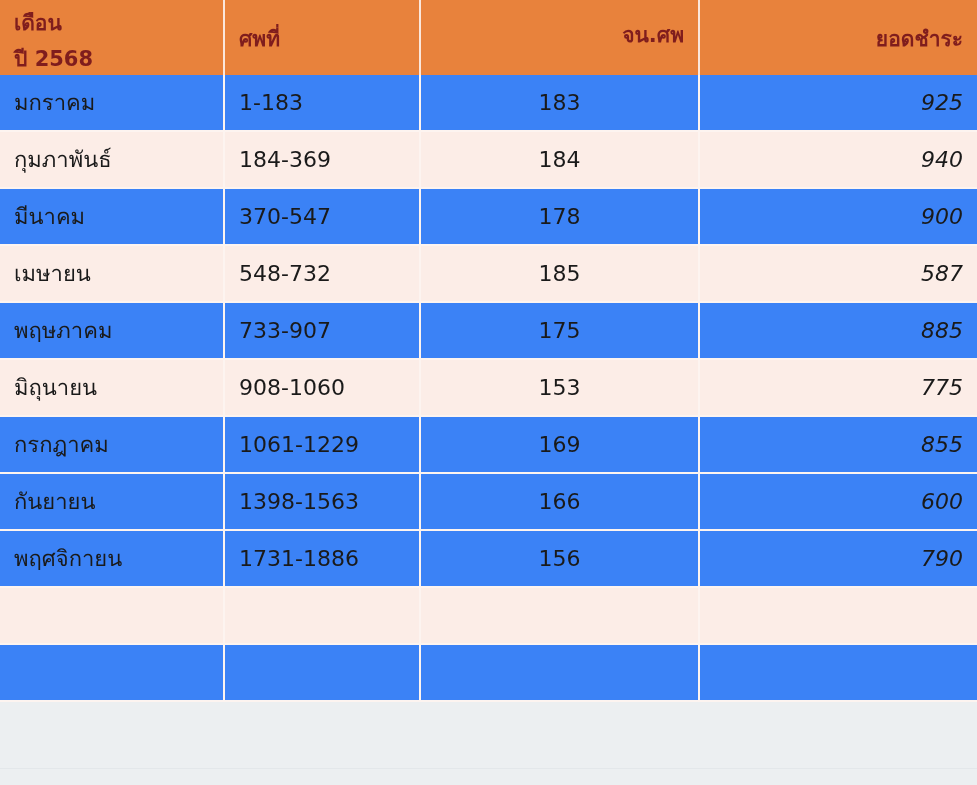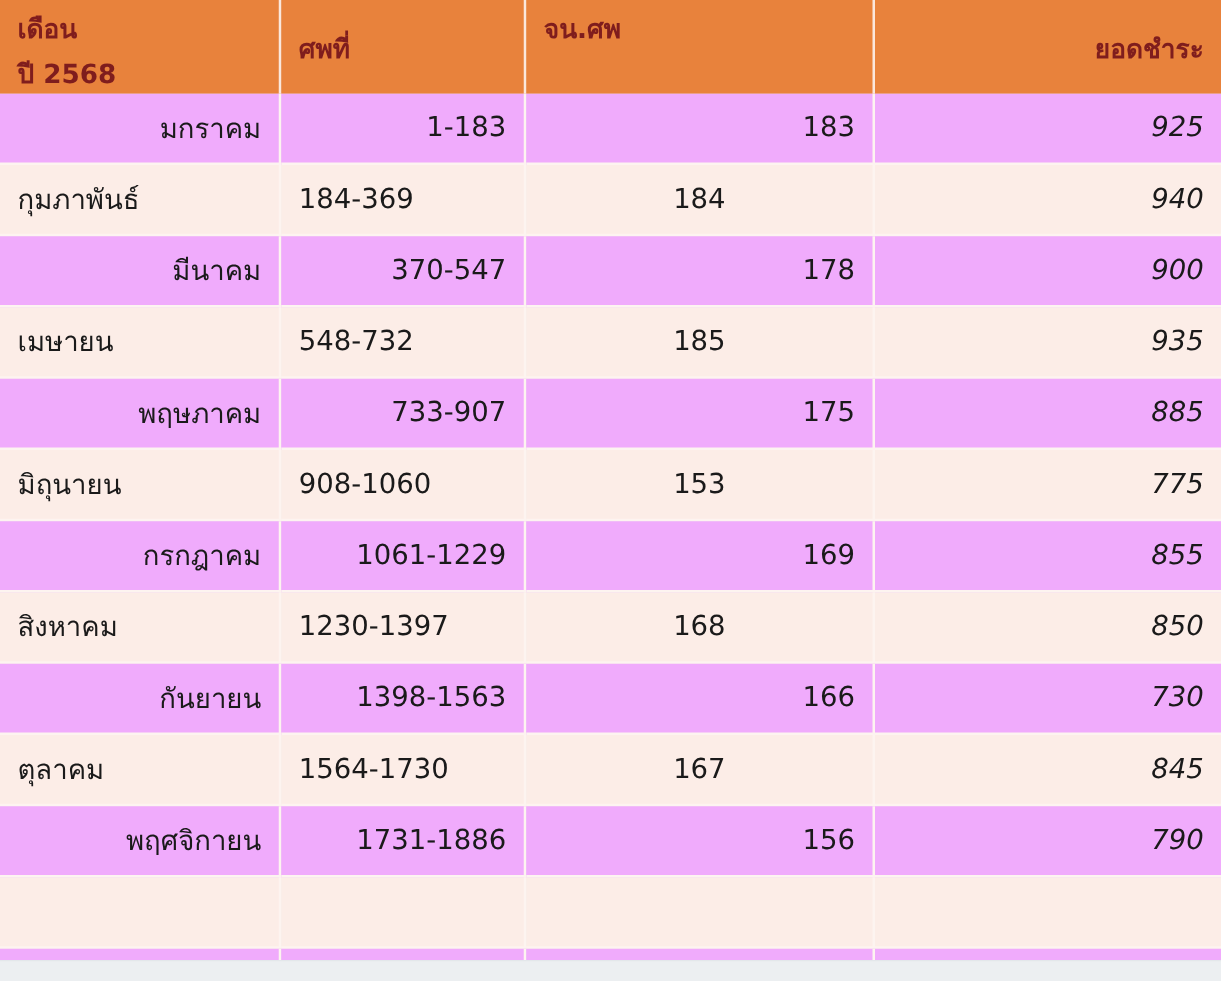--- a/index.html
+++ b/index.html
@@ -46,42 +46,42 @@
     font-weight: 700;
     vertical-align: top;
     border-right: 2px solid #FBE7DC;
     box-sizing: border-box;
     line-height: 1.45;
   }
   thead th:last-child { border-right: none; }
 
   th.h-month { text-align: left; padding-top: 8px; }
   th.h-range { text-align: left; padding-top: 24px; }
-  th.h-count { text-align: left; padding-top: 8px; }
+  th.h-count { text-align: right; padding-top: 20px; }
   th.h-amount { text-align: right; padding-top: 24px; }
 
   th .hline { display: block; white-space: nowrap; }
   th .hline2 { display: block; white-space: nowrap; margin-top: 6px; }
 
   
   tbody td {
     height: 57px;
     padding: 0 14px;
     font-size: 22px;
     color: #1A1A1A;
     vertical-align: middle;
     border-right: 2px solid #FDF4F0;
     border-bottom: 2px solid #FDF4F0;
     box-sizing: border-box;
     white-space: nowrap;
     overflow: hidden;
   }
   tbody td:last-child { border-right: none; font-style: italic; }
 
-  tbody tr.shade-dark td { background: #f0abfc; text-align: right; }
+  tbody tr.shade-dark td { background: #3b82f6; }
   tbody tr.shade-light td { background: #FCEDE7; }
 
   td.t-month  { text-align: left; }
   td.t-range  { text-align: left; margin-left: 42px; }
   td.t-count  { text-align: center; }
   td.t-amount { text-align: right; }
 
   tbody tr.blank-row td { height: 57px; }
 
   .footer-strip {
@@ -141,57 +141,45 @@
         <tr class="shade-dark">
           <td class="t-month">มีนาคม</td>
           <td class="t-range">370-547</td>
           <td class="t-count">178</td>
           <td class="t-amount">900</td>
         </tr>
         <tr class="shade-light">
           <td class="t-month">เมษายน</td>
           <td class="t-range">548-732</td>
           <td class="t-count">185</td>
-          <td class="t-amount">935</td>
+          <td class="t-amount">587</td>
         </tr>
         <tr class="shade-dark">
           <td class="t-month">พฤษภาคม</td>
           <td class="t-range">733-907</td>
           <td class="t-count">175</td>
           <td class="t-amount">885</td>
         </tr>
         <tr class="shade-light">
           <td class="t-month">มิถุนายน</td>
           <td class="t-range">908-1060</td>
           <td class="t-count">153</td>
           <td class="t-amount">775</td>
         </tr>
         <tr class="shade-dark">
           <td class="t-month">กรกฎาคม</td>
           <td class="t-range">1061-1229</td>
           <td class="t-count">169</td>
           <td class="t-amount">855</td>
         </tr>
-        <tr class="shade-light">
-          <td class="t-month">สิงหาคม</td>
-          <td class="t-range">1230-1397</td>
-          <td class="t-count">168</td>
-          <td class="t-amount">850</td>
-        </tr>
         <tr class="shade-dark">
           <td class="t-month">กันยายน</td>
           <td class="t-range">1398-1563</td>
           <td class="t-count">166</td>
-          <td class="t-amount">730</td>
-        </tr>
-        <tr class="shade-light">
-          <td class="t-month">ตุลาคม</td>
-          <td class="t-range">1564-1730</td>
-          <td class="t-count">167</td>
-          <td class="t-amount">845</td>
+          <td class="t-amount">600</td>
         </tr>
         <tr class="shade-dark">
           <td class="t-month">พฤศจิกายน</td>
           <td class="t-range">1731-1886</td>
           <td class="t-count">156</td>
           <td class="t-amount">790</td>
         </tr>
         <tr class="shade-light blank-row">
           <td class="t-month"></td>
           <td class="t-range"></td>

